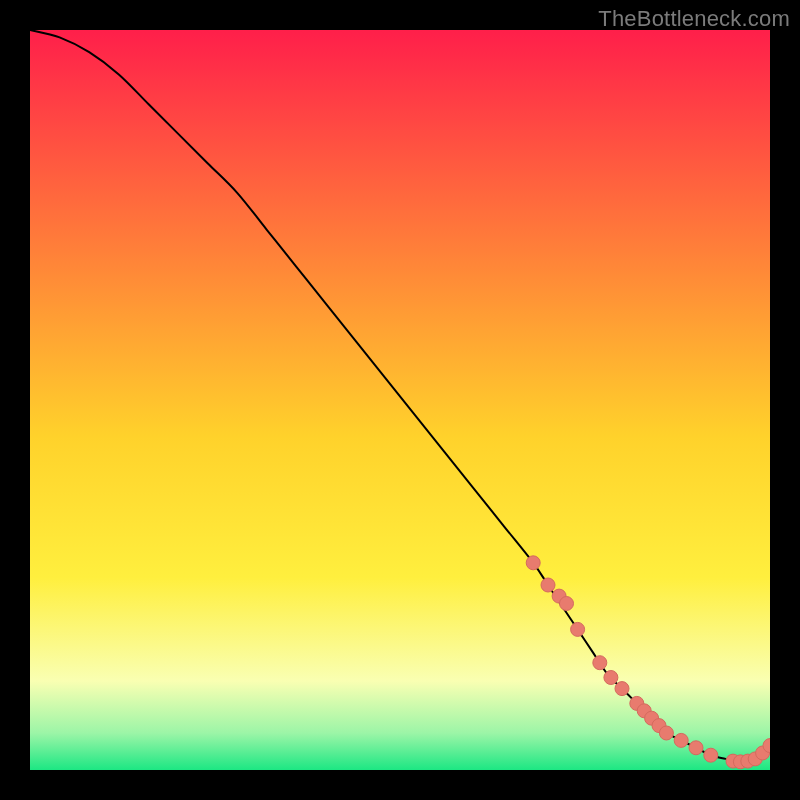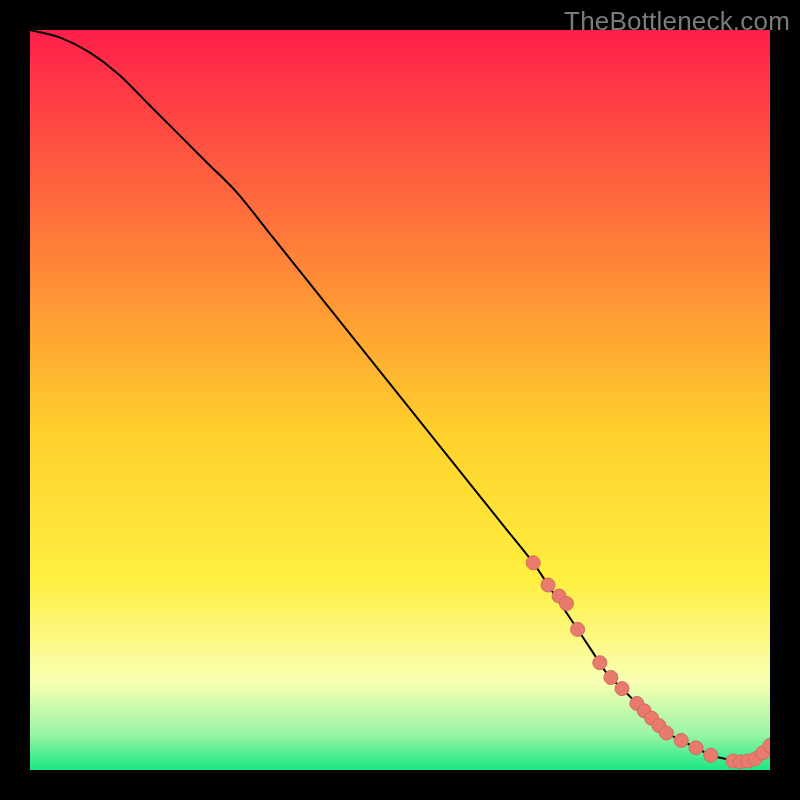--- a/index.html
+++ b/index.html
@@ -15,21 +15,21 @@
     position: relative;
     width: 800px;
     height: 800px;
     background: #000;
   }
   .watermark {
     position: absolute;
     top: 6px;
     right: 10px;
     color: #7b7b7b;
-    font-size: 26px;
+    font-size: 22px;
     font-weight: 400;
     letter-spacing: 0.2px;
     z-index: 50;
   }
   .plot {
     position: absolute;
     left: 30px;
     top: 30px;
     width: 740px;
     height: 740px;

